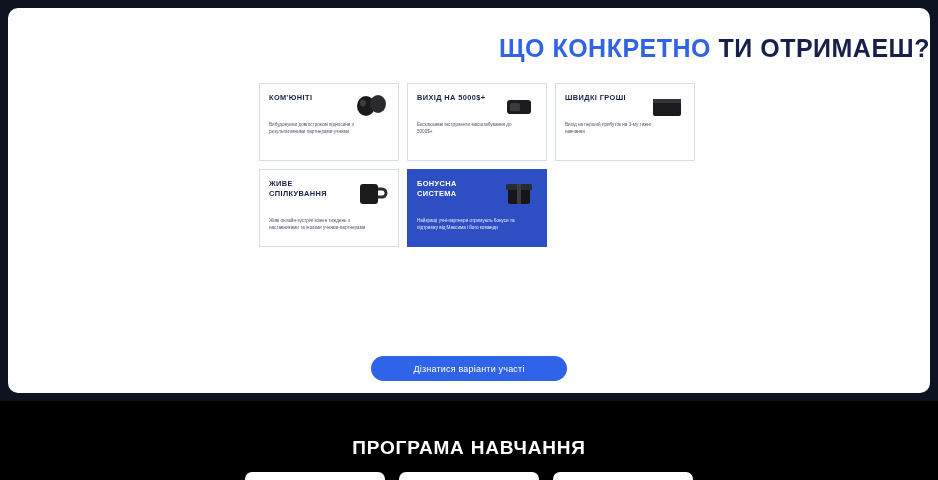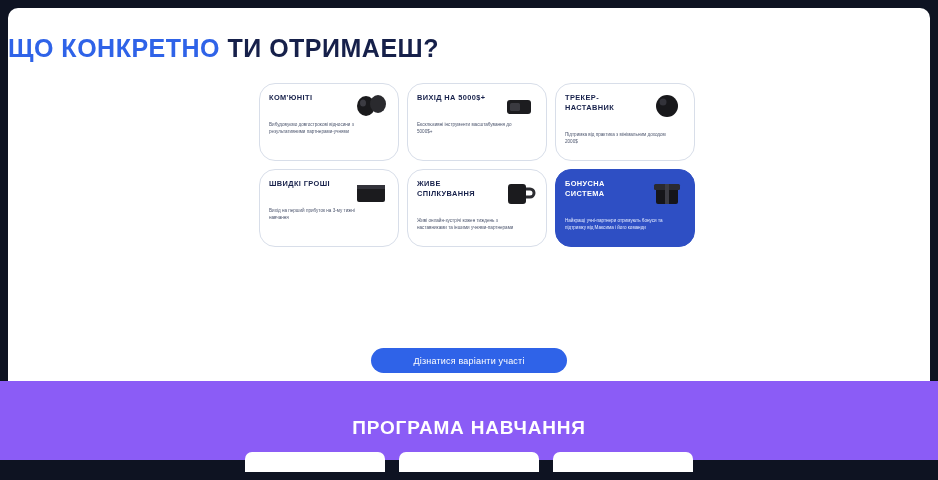--- a/index.html
+++ b/index.html
@@ -28,21 +28,21 @@
   .white-panel {
     position: absolute;
     top: 8px;
     left: 8px;
     width: 922px;
     height: 385px;
     background: #ffffff;
     border-radius: 10px;
   }
   .section-title {
-    text-align: left;
+    text-align: right;
     margin-top: 26px;
     font-size: 25px;
     font-weight: bold;
     letter-spacing: 0.5px;
     color: #16204a;
     text-transform: uppercase;
   }
   .section-title .accent { color: #2f63e8; }
   .grid {
     position: absolute;
@@ -50,21 +50,21 @@
     left: 251px;
     width: 436px;
     display: grid;
     grid-template-columns: repeat(3, 140px);
     grid-gap: 8px;
   }
   .card {
     position: relative;
     background: #ffffff;
     border: 1px solid #d8dee9;
-    border-radius: 16px;
+    border-radius: 0;
     height: 78px;
     padding: 9px 27px 8px 9px;
     overflow: hidden;
   }
   .card.highlight {
     background: #2e4fc4;
     border-color: #2e4fc4;
   }
   .card-title {
     font-size: 7.4px;
@@ -103,29 +103,30 @@
     width: 196px;
     height: 25px;
     border: none;
     border-radius: 16px;
     background: #2f63e8;
     color: #ffffff;
     font-size: 9px;
     font-family: "Liberation Sans", sans-serif;
     cursor: pointer;
     letter-spacing: 0.2px;
+    margin-top: 8px;
   }
   
   .dark-section {
     position: absolute;
-    top: 381px;
+    top: 401px;
     left: 0;
     width: 938px;
     height: 79px;
-    background: #8b5cf6;
+    background: #000000;
   }
   .dark-title {
     text-align: center;
     margin-top: 36px;
     font-size: 19px;
     font-weight: bold;
     letter-spacing: 0.8px;
     color: #ffffff;
     text-transform: uppercase;
   }
@@ -178,30 +179,20 @@
         <div class="card-title">ВИХІД НА 5000$+</div>
         <div class="card-text">Ексклюзивні інструменти масштабування до 5000$+</div>
         <div class="card-icon">
           <svg viewBox="0 0 42 34" width="42" height="34">
             <rect x="9" y="10" width="24" height="14" rx="3" fill="#1c1c1f"></rect>
             <rect x="12" y="13" width="10" height="8" rx="1.5" fill="#3a3a40"></rect>
           </svg>
         </div>
       </div>
 
-      <div class="card">
-        <div class="card-title">ТРЕКЕР-НАСТАВНИК</div>
-        <div class="card-text">Підтримка від практика з мінімальним доходом 2000$</div>
-        <div class="card-icon">
-          <svg viewBox="0 0 42 34" width="42" height="34">
-            <circle cx="21" cy="16" r="11" fill="#18181b"></circle>
-            <circle cx="17" cy="12" r="3.5" fill="#33333a"></circle>
-          </svg>
-        </div>
-      </div>
 
       <div class="card">
         <div class="card-title">ШВИДКІ ГРОШІ</div>
         <div class="card-text">Вихід на перший прибуток на 3-му тижні навчання</div>
         <div class="card-icon">
           <svg viewBox="0 0 42 34" width="42" height="34">
             <rect x="7" y="9" width="28" height="17" rx="2" fill="#1b1b1e"></rect>
             <rect x="7" y="9" width="28" height="4" fill="#33333a"></rect>
           </svg>
         </div>

